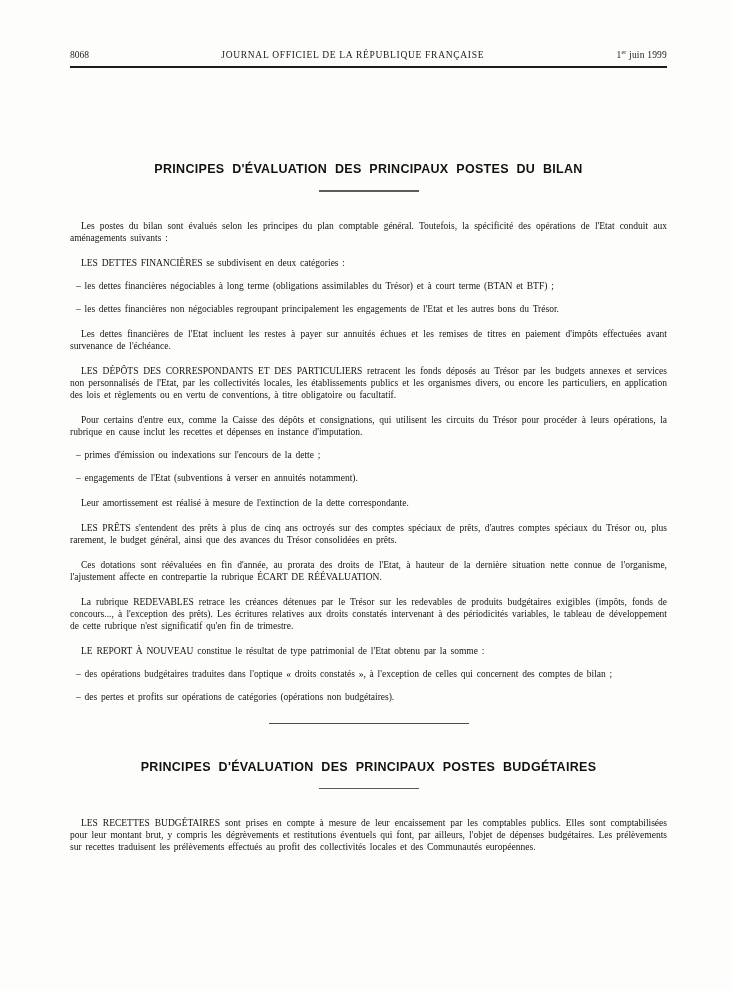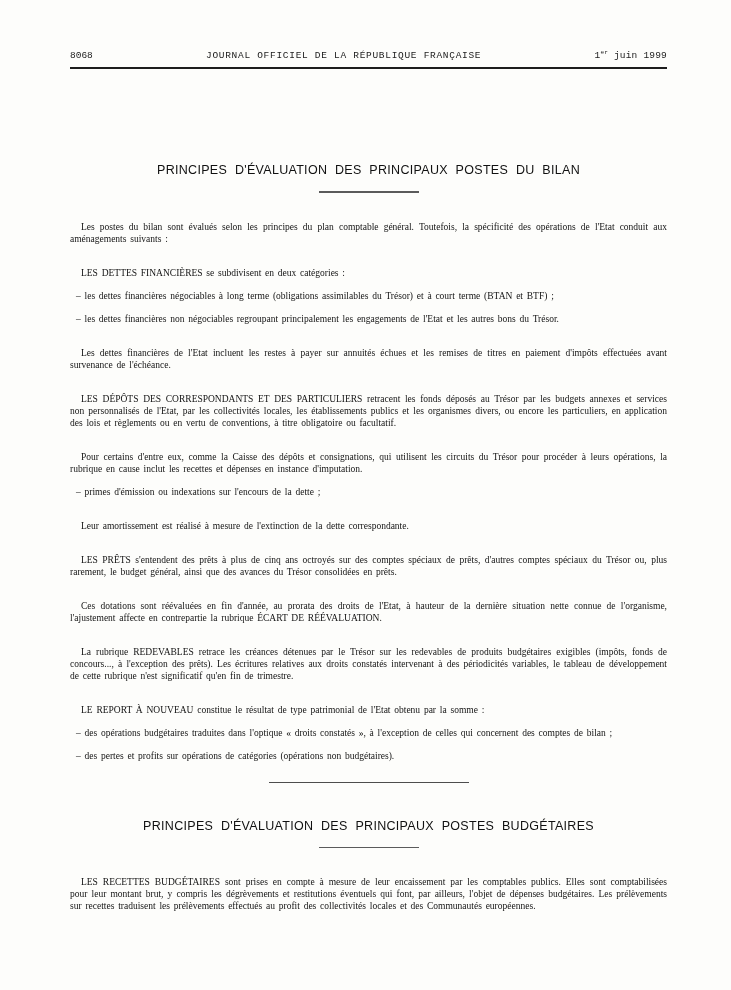--- a/index.html
+++ b/index.html
@@ -17,39 +17,39 @@
     overflow: hidden;
   }
   .content { padding: 0 64px 0 70px; }
 
   
   .pg-header {
     display: flex;
     justify-content: space-between;
     align-items: baseline;
     padding-top: 50px;
-    font-family: Liberation Mono, monospace;
+    font-family: Liberation Serif, serif;
     font-size: 9.5px;
     color: #1b1b1b;
   }
   .pg-header .journal-title { letter-spacing: 0.7px; }
   .pg-header .issue-date { letter-spacing: 0.2px; }
   .pg-header sup { font-size: 6px; vertical-align: super; line-height: 0; }
   .header-rule {
     margin-top: 6px;
     border: 0;
     border-top: 2.5px solid #1d1d1d;
     height: 0;
   }
 
   
   .doc-title {
     text-align: center;
     font-family: "Liberation Sans", sans-serif;
-    font-weight: normal;
+    font-weight: bold;
     font-size: 12.5px;
     letter-spacing: 0.3px;
     word-spacing: 4px;
     color: #111;
   }
   .doc-title.first { margin-top: 94px; }
   .doc-title.second { margin-top: 36px; }
   .title-rule {
     width: 100px;
     height: 1.5px;
@@ -66,21 +66,21 @@
   
   .body-text {
     margin-top: 28px;
     font-size: 9.5px;
     line-height: 12px;
     text-align: justify;
     word-spacing: 1.4px;
     color: #131313;
   }
   .body-text p.para { margin-top: 22px; text-indent: 11px; }
-  .body-text p.sect { margin-top: 22px; }
+  .body-text p.sect { margin-top: 13px; }
   .body-text p.bullet { margin-top: 11px; text-indent: 0; padding-left: 6px; text-align: left; }
 </style>
 </head>
 <body>
 
 <div class="page">
   <div class="content">
 
     <header class="pg-header">
       <span class="page-number">8068</span>
@@ -95,20 +95,21 @@
 
       <div class="body-text">
         <p class="para">Les postes du bilan sont évalués selon les principes du plan comptable général. Toutefois, la spécificité des opérations de l'Etat conduit aux aménagements suivants :</p>
         <p class="para sect">LES DETTES FINANCIÈRES se subdivisent en deux catégories :</p>
         <p class="bullet">– les dettes financières négociables à long terme (obligations assimilables du Trésor) et à court terme (BTAN et BTF) ;</p>
         <p class="bullet">– les dettes financières non négociables regroupant principalement les engagements de l'Etat et les autres bons du Trésor.</p>
         <p class="para sect">Les dettes financières de l'Etat incluent les restes à payer sur annuités échues et les remises de titres en paiement d'impôts effectuées avant survenance de l'échéance.</p>
         <p class="para sect">LES DÉPÔTS DES CORRESPONDANTS ET DES PARTICULIERS retracent les fonds déposés au Trésor par les budgets annexes et services non personnalisés de l'Etat, par les collectivités locales, les établissements publics et les organismes divers, ou encore les particuliers, en application des lois et règlements ou en vertu de conventions, à titre obligatoire ou facultatif.</p>
         <p class="para sect">Pour certains d'entre eux, comme la Caisse des dépôts et consignations, qui utilisent les circuits du Trésor pour procéder à leurs opérations, la rubrique en cause inclut les recettes et dépenses en instance d'imputation.</p>
         <p class="bullet">– primes d'émission ou indexations sur l'encours de la dette ;</p>
+        <p class="bullet">– engagements de l'Etat (subventions à verser en annuités notamment).</p>
         <p class="para sect">Leur amortissement est réalisé à mesure de l'extinction de la dette correspondante.</p>
         <p class="para sect">LES PRÊTS s'entendent des prêts à plus de cinq ans octroyés sur des comptes spéciaux de prêts, d'autres comptes spéciaux du Trésor ou, plus rarement, le budget général, ainsi que des avances du Trésor consolidées en prêts.</p>
         <p class="para sect">Ces dotations sont réévaluées en fin d'année, au prorata des droits de l'Etat, à hauteur de la dernière situation nette connue de l'organisme, l'ajustement affecte en contrepartie la rubrique ÉCART DE RÉÉVALUATION.</p>
         <p class="para sect">La rubrique REDEVABLES retrace les créances détenues par le Trésor sur les redevables de produits budgétaires exigibles (impôts, fonds de concours..., à l'exception des prêts). Les écritures relatives aux droits constatés intervenant à des périodicités variables, le tableau de développement de cette rubrique n'est significatif qu'en fin de trimestre.</p>
         <p class="para sect">LE REPORT À NOUVEAU constitue le résultat de type patrimonial de l'Etat obtenu par la somme :</p>
         <p class="bullet">– des opérations budgétaires traduites dans l'optique « droits constatés », à l'exception de celles qui concernent des comptes de bilan ;</p>
         <p class="bullet">– des pertes et profits sur opérations de catégories (opérations non budgétaires).</p>
       </div>
     </section>
 

